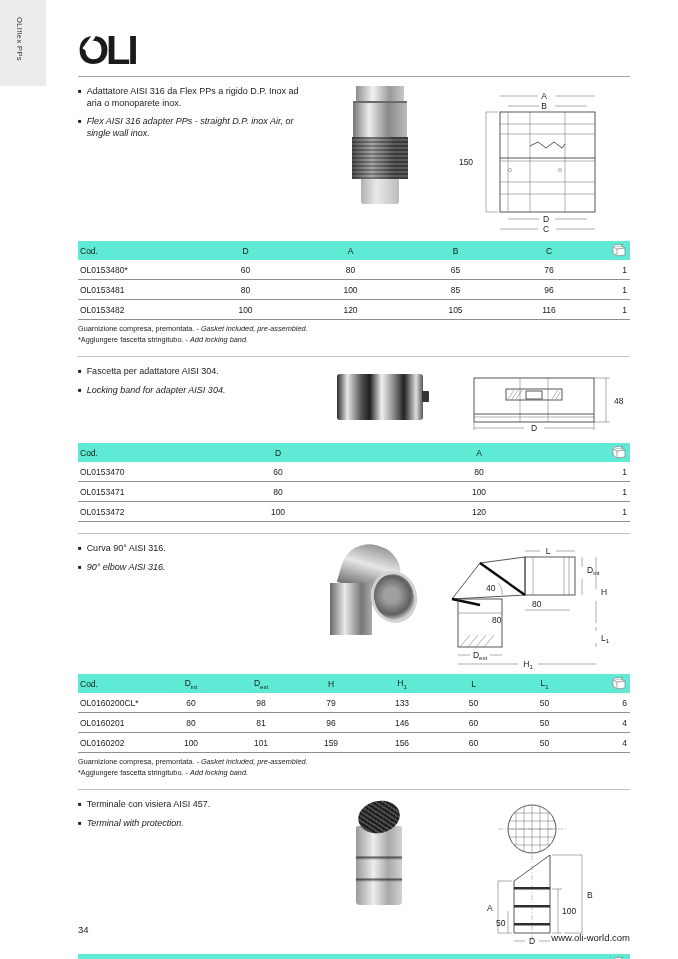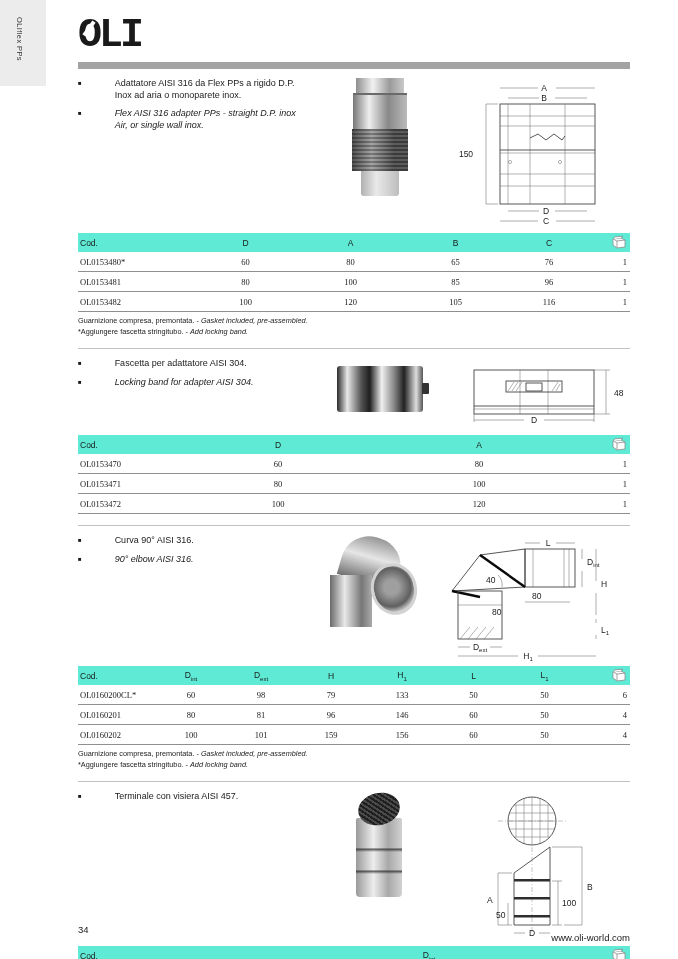--- a/index.html
+++ b/index.html
@@ -4,43 +4,43 @@
 <style>
   html,body{margin:0;padding:0;background:#fff;}
   .page{position:relative;width:678px;height:959px;background:#fff;overflow:hidden;
         font-family:"Liberation Sans",sans-serif;color:#1a1a1a;}
   
   .side-tab{position:absolute;left:0;top:0;width:46px;height:86px;background:#ececec;}
   .side-tab span{position:absolute;left:15px;top:17px;writing-mode:vertical-rl;
                  font-size:7.5px;color:#333;letter-spacing:.4px;}
   
   .content{position:absolute;left:78px;top:0;width:552px;}
-  .logo-row{padding-top:14px;height:48px;border-bottom:7px solid #a3a3a3;font-family:Liberation Mono, monospace;}
+  .logo-row{padding-top:28px;height:48px;border-bottom:1px solid #a3a3a3;}
   .logo{position:relative;display:inline-block;font-size:40px;font-weight:bold;
         letter-spacing:-3px;line-height:44px;}
   .logo .slash{position:absolute;left:9px;top:6px;width:4px;height:17px;background:#fff;
         transform:rotate(36deg);}
   
   .section{border-top:1px solid #c2c2c2;margin-top:11px;padding-top:9px;}
   .section.first{border-top:none;margin-top:0;padding-top:9px;}
   .sec-head{display:flex;}
   .s1 .sec-head{min-height:126px;} .s2 .sec-head{min-height:60px;}
   .s3 .sec-head{min-height:106px;} .s4 .sec-head{min-height:108px;}
   .bullets{width:232px;}
-  .bullet{display:flex;font-size:9px;line-height:1.3;margin-bottom:7px;gap:28px;}
+  .bullet{display:flex;font-size:9px;line-height:1.3;margin-bottom:7px;}
   .bullet .sq{font-size:6px;margin-right:5px;line-height:11px;}
   .bullet.en{font-style:italic;}
   .photo-col{width:140px;display:flex;justify-content:center;align-items:flex-start;}
   .draw-col{flex:1;display:flex;justify-content:flex-end;align-items:flex-start;}
   
   table{border-collapse:collapse;width:552px;table-layout:fixed;margin-top:5px;}
   th,td{font-size:8.5px;height:19px;padding:0;font-weight:normal;vertical-align:middle;}
   thead tr{background:#5eead4;}
   th{text-align:center;}
-  td{text-align:center;border-bottom:1px solid #8f8f8f;font-family:Liberation Serif, serif;}
+  td{text-align:center;border-bottom:1px solid #8f8f8f;}
   th.first,td.first{text-align:left;padding-left:2px;}
   th.last,td.last{text-align:right;padding-right:3px;}
   sub{font-size:6px;}
   .notes{font-size:7.3px;line-height:1.45;margin-top:4px;}
   
   svg.tech text{font-size:8.5px;fill:#1a1a1a;stroke:none;}
   svg.tech .ss{font-size:6px;}
   .ol{stroke:#444;stroke-width:0.9;fill:none;}
   .thin{stroke:#666;stroke-width:0.5;fill:none;}
   .dim{stroke:#777;stroke-width:0.6;fill:none;}
@@ -424,20 +424,24 @@
         </div>
     </div>
 
     <div class="section s4">
       <div class="sec-head">
         <div class="bullets">
           <div class="bullet it">
             <span class="sq">■</span>
             <span>Terminale con visiera AISI 457.</span>
           </div>
+          <div class="bullet en">
+            <span class="sq">■</span>
+            <span>Terminal with protection.</span>
+          </div>
         </div>
         <div class="photo-col">
           <div class="p4">
             <div class="bod"></div>
               <div class="cap"></div>
           </div>
         </div>
         <div class="draw-col">
           <svg class="tech" width="160" height="150" viewBox="0 0 160 150">
             <circle class="ol" cx="62" cy="30" r="24" fill="#c9c9c9"></circle>

